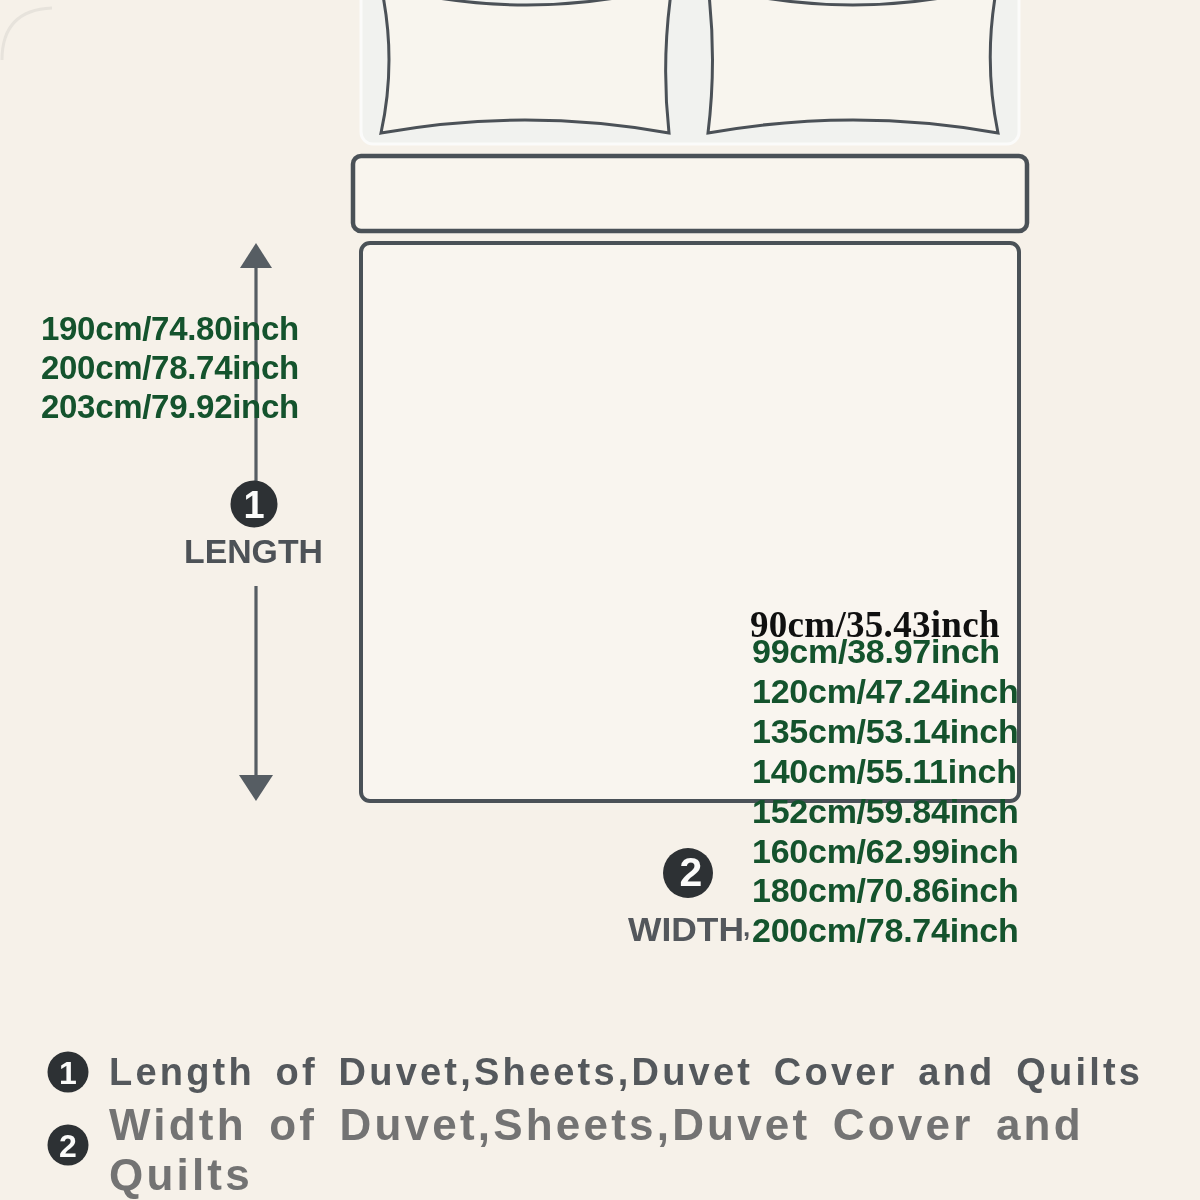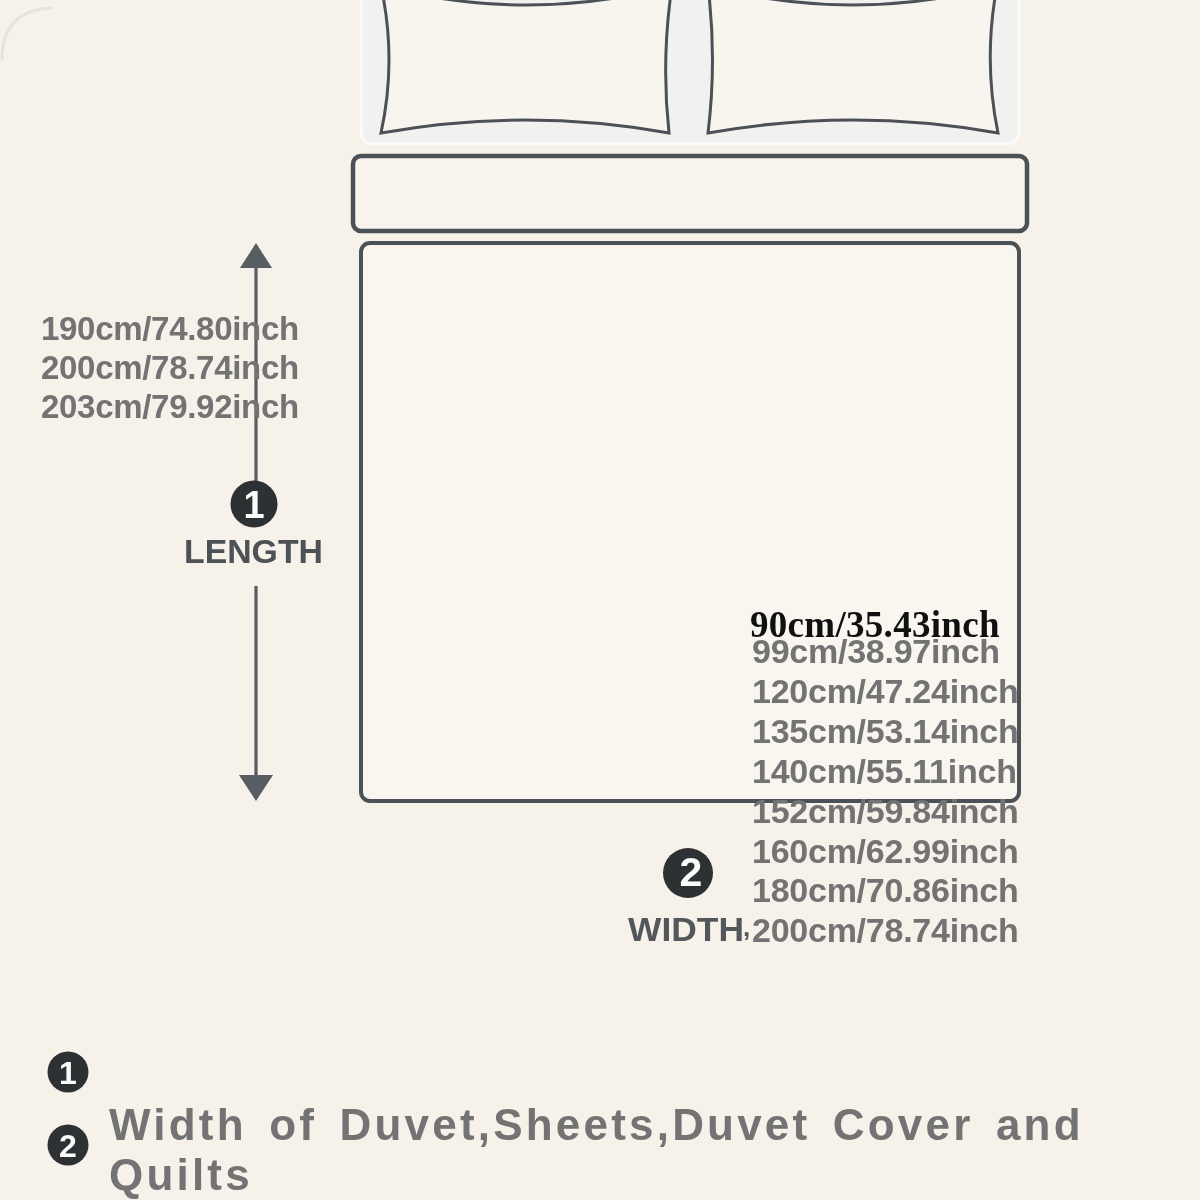--- a/index.html
+++ b/index.html
@@ -1,19 +1,19 @@
 <!DOCTYPE html>
 <html><head>
 <meta charset="utf-8">
 <style>
   html,body{margin:0;padding:0;}
   body{width:1200px;height:1200px;overflow:hidden;background:#f6f1e9;
        font-family:"Liberation Sans", sans-serif;}
   .abs{position:absolute;}
-  .meas{font-weight:bold;color:#737373;white-space:pre;}
+  .meas{font-weight:bold;color:#14532d;white-space:pre;}
 </style>
 </head>
 <body>
 <div class="abs" style="left:0;top:0;width:1200px;height:1200px;">
 
 <svg class="abs" style="left:0;top:0;" width="1200" height="1200" viewBox="0 0 1200 1200">
 
   <path d="M 2,60 Q 2,10 52,8" fill="none" stroke="#e7e3dc" stroke-width="3"></path>
 
   <rect x="361" y="-30" width="658" height="174" rx="12" fill="#f1f2ef" stroke="#fbfbfa" stroke-width="3"></rect>
@@ -74,16 +74,17 @@
 152cm/59.84inch
 160cm/62.99inch
 180cm/70.86inch
 200cm/78.74inch</div>
 
 <svg class="abs" style="left:600px;top:895px;" width="200" height="70">
       <text x="28" y="46" font-size="33" font-weight="bold" fill="#53575c" font-family="Liberation Sans" textLength="116" lengthAdjust="spacingAndGlyphs">WIDTH</text>
       <text x="143" y="41" font-size="26" font-weight="bold" fill="#53575c" font-family="Liberation Sans">,</text>
     </svg>
 
+<div class="abs" style="left:109px;top:1051px;font-size:38px;font-weight:bold;color:#54585c;letter-spacing:3.2px;word-spacing:7px;">Length of Duvet,Sheets,Duvet Cover and Quilts</div>
 
 <div class="abs" style="left:109px;top:1100px;font-size:44px;font-weight:bold;color:#737373;letter-spacing:3.2px;word-spacing:7px;">Width of Duvet,Sheets,Duvet Cover and Quilts</div>
 
 </div>
 
 </body></html>

